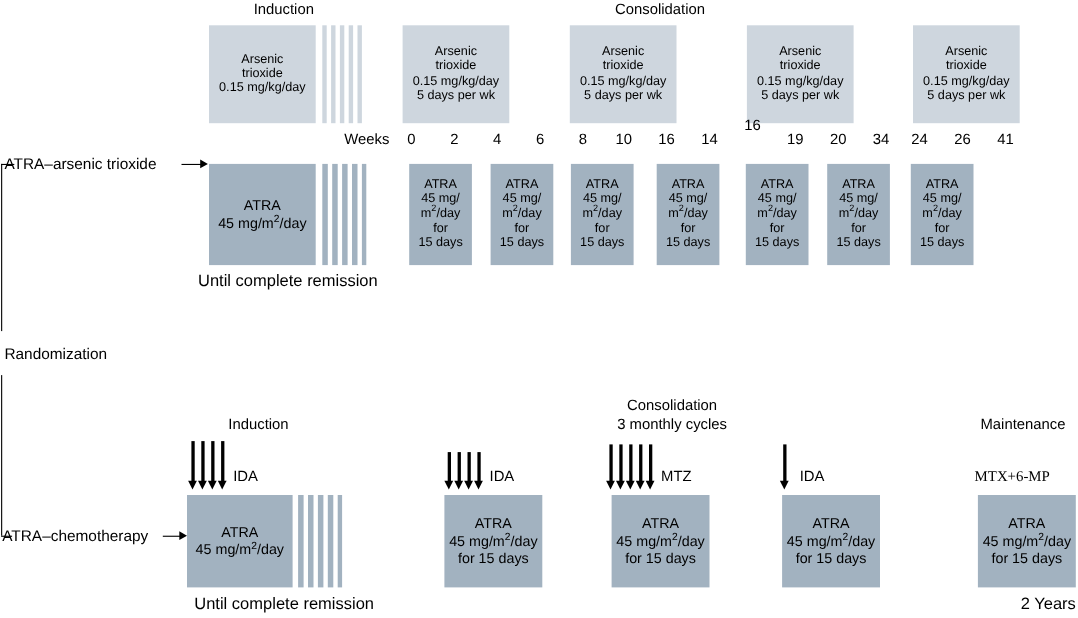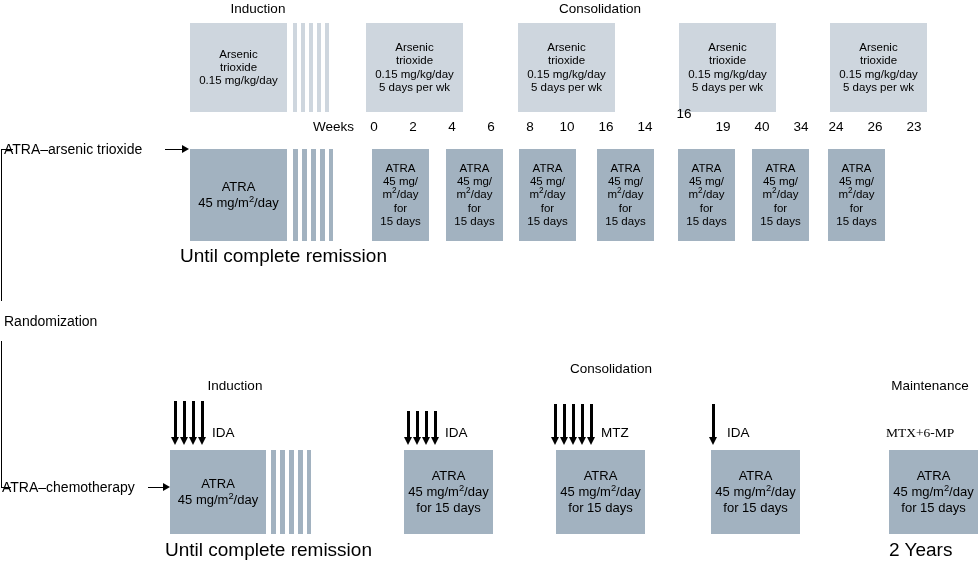--- a/index.html
+++ b/index.html
@@ -22,23 +22,23 @@
     line-height: 16px;
     text-align: center;
     white-space: nowrap;
   }
   .armlabel {
     font-size: 14px;
     line-height: 16px;
     white-space: nowrap;
   }
   .caption {
-    font-size: 19px;
-    line-height: 16px;
-    text-align: left;
+    font-size: 15px;
+    line-height: 16px;
+    text-align: right;
     white-space: nowrap;
   }
   .drug {
     font-size: 13.5px;
     line-height: 16px;
     white-space: nowrap;
   }
   .weeklabel {
     font-size: 13.5px;
     line-height: 16px;
@@ -155,25 +155,25 @@
   <div class="abs wktick" style="left:365px; top:119px; width:18px;">0</div>
   <div class="abs wktick" style="left:404px; top:119px; width:18px;">2</div>
   <div class="abs wktick" style="left:443px; top:119px; width:18px;">4</div>
   <div class="abs wktick" style="left:482px; top:119px; width:18px;">6</div>
   <div class="abs wktick" style="left:521px; top:119px; width:18px;">8</div>
   <div class="abs wktick" style="left:556px; top:119px; width:22px;">10</div>
   <div class="abs wktick" style="left:595px; top:119px; width:22px;">16</div>
   <div class="abs wktick" style="left:634px; top:119px; width:22px;">14</div>
   <div class="abs wktick" style="left:673px; top:106px; width:22px;">16</div>
   <div class="abs wktick" style="left:712px; top:119px; width:22px;">19</div>
-  <div class="abs wktick" style="left:751px; top:119px; width:22px;">40</div>
+  <div class="abs wktick" style="left:751px; top:119px; width:22px;">20</div>
   <div class="abs wktick" style="left:790px; top:119px; width:22px;">34</div>
   <div class="abs wktick" style="left:825px; top:119px; width:22px;">24</div>
   <div class="abs wktick" style="left:864px; top:119px; width:22px;">26</div>
-  <div class="abs wktick" style="left:903px; top:119px; width:22px;">23</div>
+  <div class="abs wktick" style="left:903px; top:119px; width:22px;">41</div>
 
   <div class="abs armlabel" style="left:4px; top:141px;">ATRA–arsenic trioxide</div>
   <div class="abs hline" style="left:1px; top:149px; width:12px;"></div>
   <div class="abs hline" style="left:165px; top:149px; width:18px;"></div>
   <div class="abs arrowhead-r" style="left:182px; top:145px;"></div>
 
   <div class="abs box dark big" style="left:190px; top:149px; width:97px; height:92px;">
     <span class="ln">ATRA</span>
     <span class="ln"><span>45 mg/m</span><sup>2</sup><span>/day</span></span>
   </div>
@@ -241,20 +241,21 @@
     <span class="ln">for</span>
     <span class="ln">15 days</span>
   </div>
 
   <div class="abs vline" style="left:1px; top:149px; height:152px;"></div>
   <div class="abs armlabel" style="left:4px; top:313px;">Randomization</div>
   <div class="abs vline" style="left:1px; top:341px; height:146px;"></div>
 
   <div class="abs hdr" style="left:170px; top:378px; width:130px;">Induction</div>
   <div class="abs hdr" style="left:536px; top:361px; width:150px;">Consolidation</div>
+  <div class="abs hdr" style="left:536px; top:378px; width:150px;">3 monthly cycles</div>
   <div class="abs hdr" style="left:880px; top:378px; width:100px;">Maintenance</div>
 
   <div class="abs darrows" style="left:171px; top:401px; height:44px;">
     <div class="darrow">
         <div class="shaft"></div>
         <div class="head"></div>
       </div>
     <div class="darrow">
         <div class="shaft"></div>
         <div class="head"></div>

